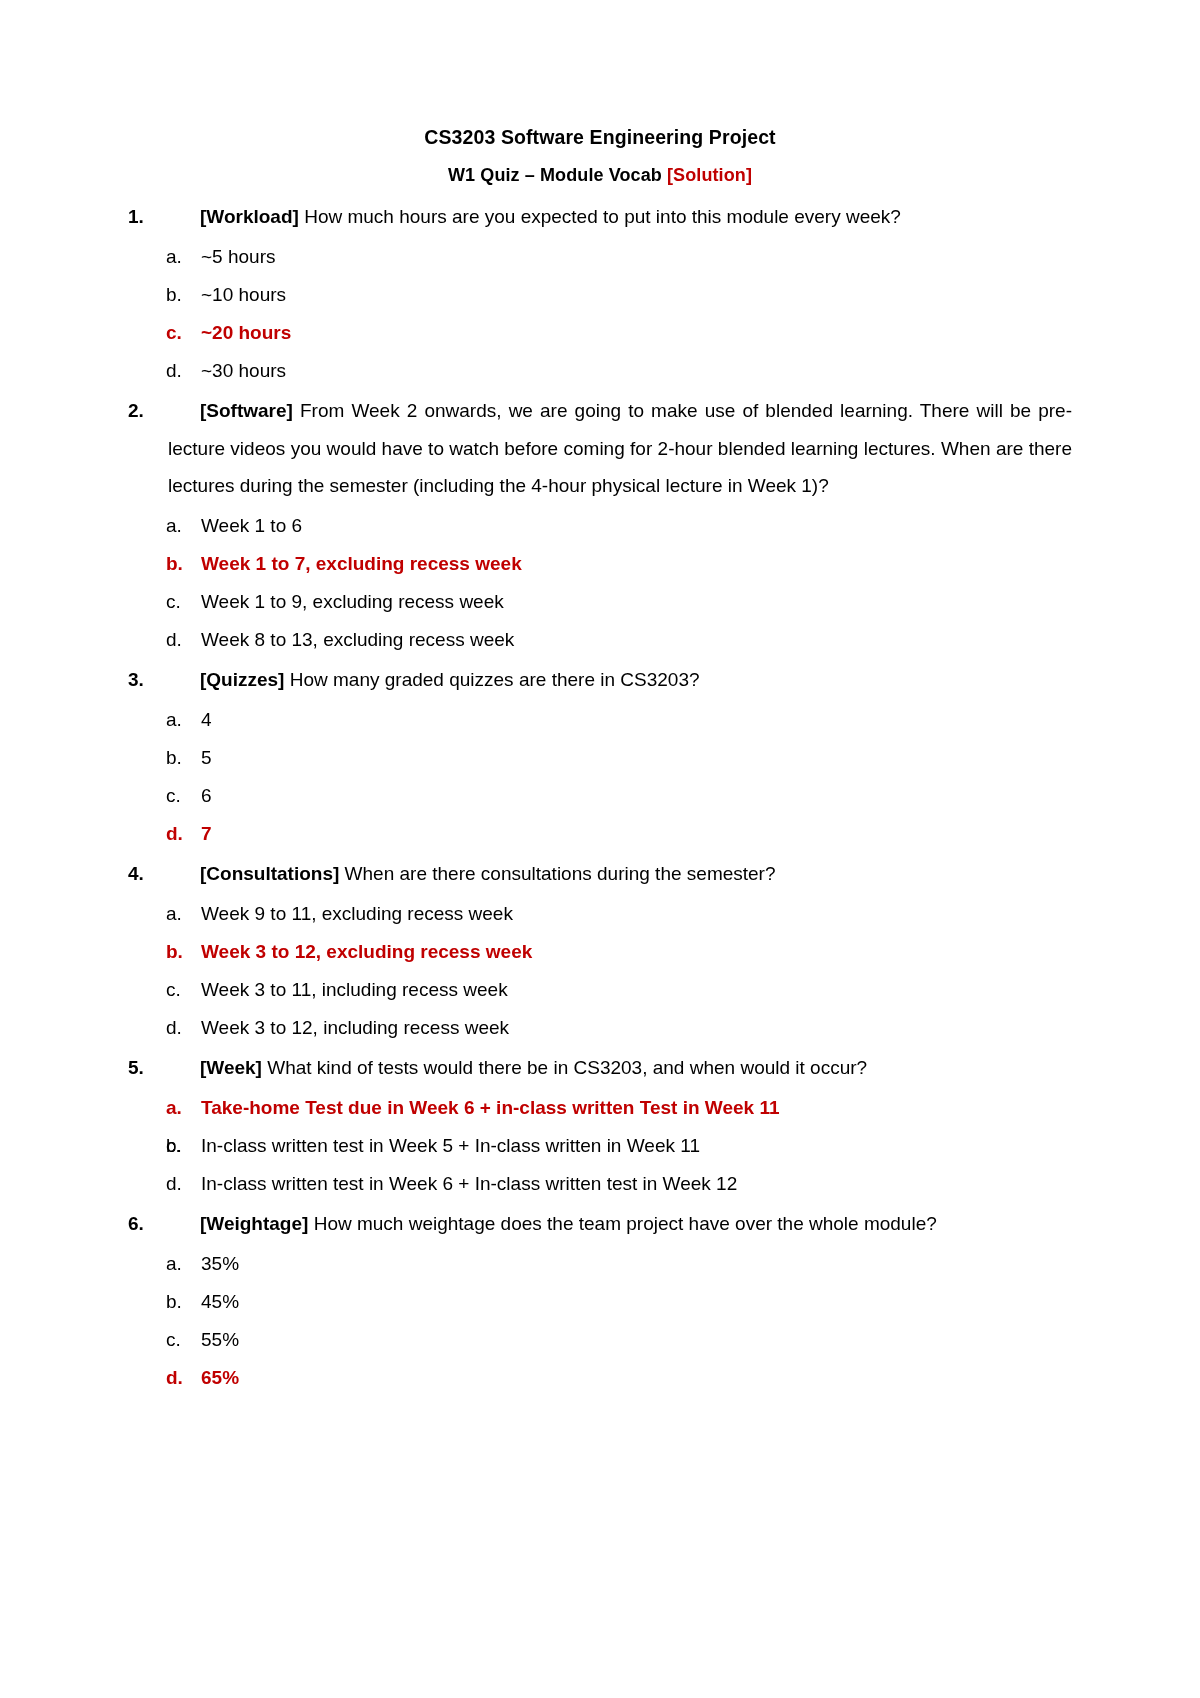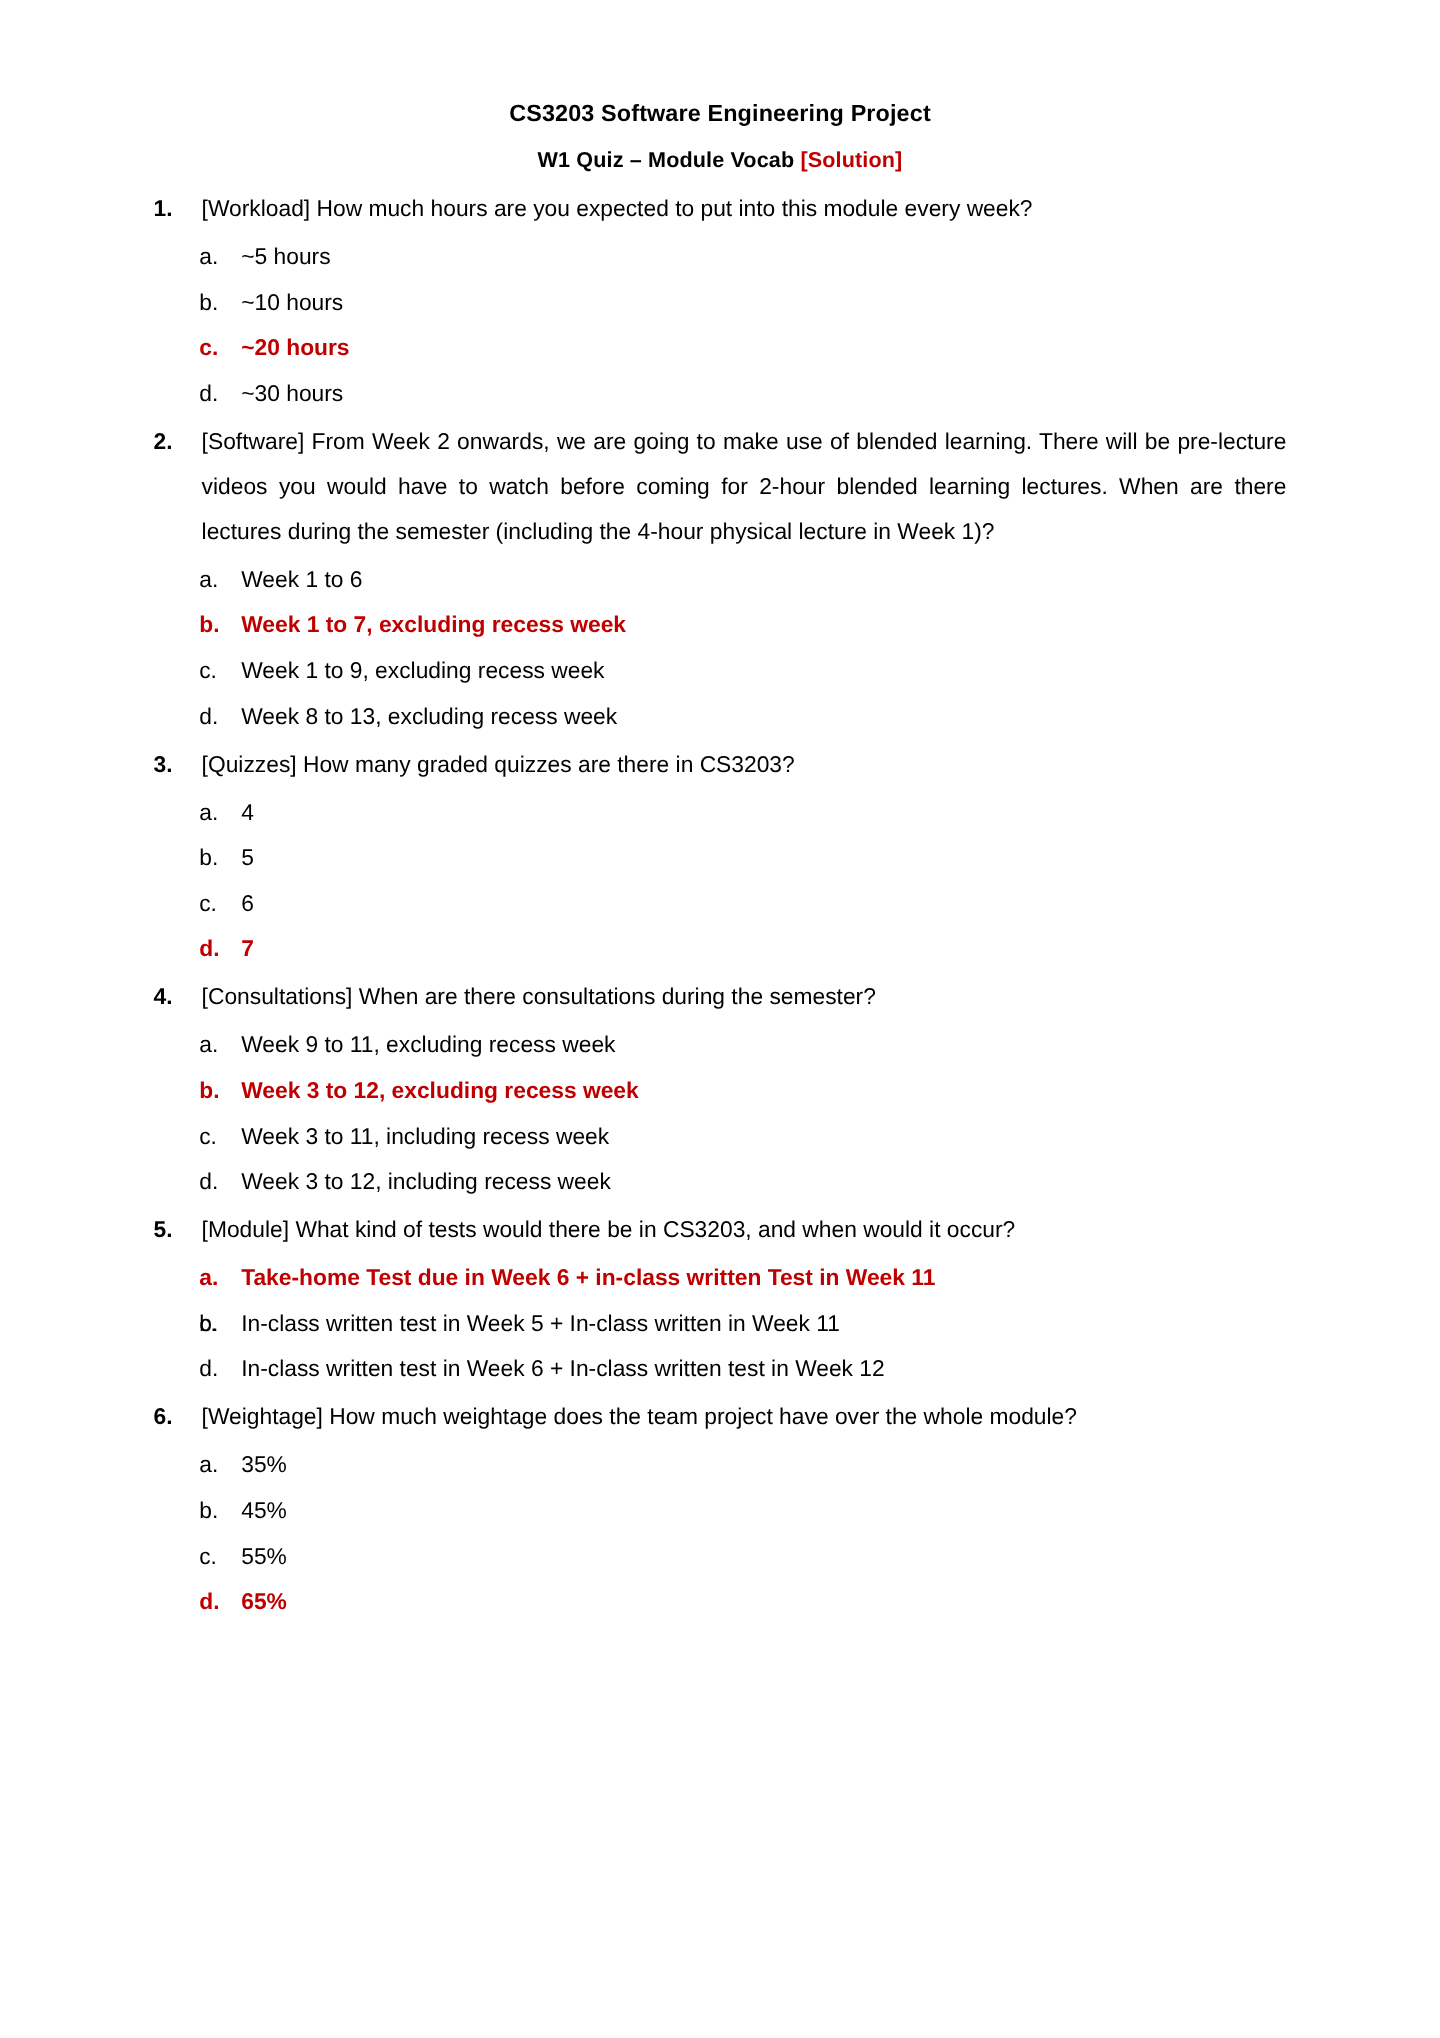--- a/index.html
+++ b/index.html
@@ -14,21 +14,21 @@
     color: #000000;
     -webkit-font-smoothing: antialiased;
   }
 
   .page {
     position: relative;
     width: 1200px;
     height: 1698px;
     background: #ffffff;
     box-sizing: border-box;
-    padding: 76px 128px 0 128px;
+    padding: 118px 128px 0 128px;
   }
 
   .doc-title {
     text-align: center;
     font-weight: bold;
     font-size: 19.5px;
     line-height: 38px;
     letter-spacing: 0.1px;
   }
 
@@ -70,21 +70,22 @@
 
   .q-num {
     position: absolute;
     left: 0;
     top: 0;
     font-weight: bold;
     font-size: 19px;
   }
 
   .q-tag {
-    font-weight: normal;
+    font-weight: bold;
+    margin-left: 32px;
   }
 
   .q-text {
     font-weight: normal;
   }
 
   .options {
     margin: 0;
     padding: 0;
     list-style: none;
@@ -159,21 +160,21 @@
       <li class="question-block">
         <div class="q-line"><span class="q-num">4.</span><span class="q-tag">[Consultations]</span><span class="q-text"> When are there consultations during the semester?</span></div>
         <ul class="options">
           <li class="option"><span class="opt-letter">a.</span><span>Week 9 to 11, excluding recess week</span></li>
           <li class="option correct"><span class="opt-letter">b.</span><span>Week 3 to 12, excluding recess week</span></li>
           <li class="option"><span class="opt-letter">c.</span><span>Week 3 to 11, including recess week</span></li>
           <li class="option"><span class="opt-letter">d.</span><span>Week 3 to 12, including recess week</span></li>
         </ul>
       </li>
       <li class="question-block">
-        <div class="q-line"><span class="q-num">5.</span><span class="q-tag">[Module]</span><span class="q-text"> What kind of tests would there be in CS3203, and when would it occur?</span></div>
+        <div class="q-line"><span class="q-num">5.</span><span class="q-tag">[Week]</span><span class="q-text"> What kind of tests would there be in CS3203, and when would it occur?</span></div>
         <ul class="options">
           <li class="option correct"><span class="opt-letter">a.</span><span>Take-home Test due in Week 6 + in-class written Test in Week 11</span></li>
           <li class="option"><span class="opt-letter">b.</span></li>
           <li class="option"><span class="opt-letter">c.</span><span>In-class written test in Week 5 + In-class written in Week 11</span></li>
           <li class="option"><span class="opt-letter">d.</span><span>In-class written test in Week 6 + In-class written test in Week 12</span></li>
         </ul>
       </li>
       <li class="question-block">
         <div class="q-line"><span class="q-num">6.</span><span class="q-tag">[Weightage]</span><span class="q-text"> How much weightage does the team project have over the whole module?</span></div>
         <ul class="options">

